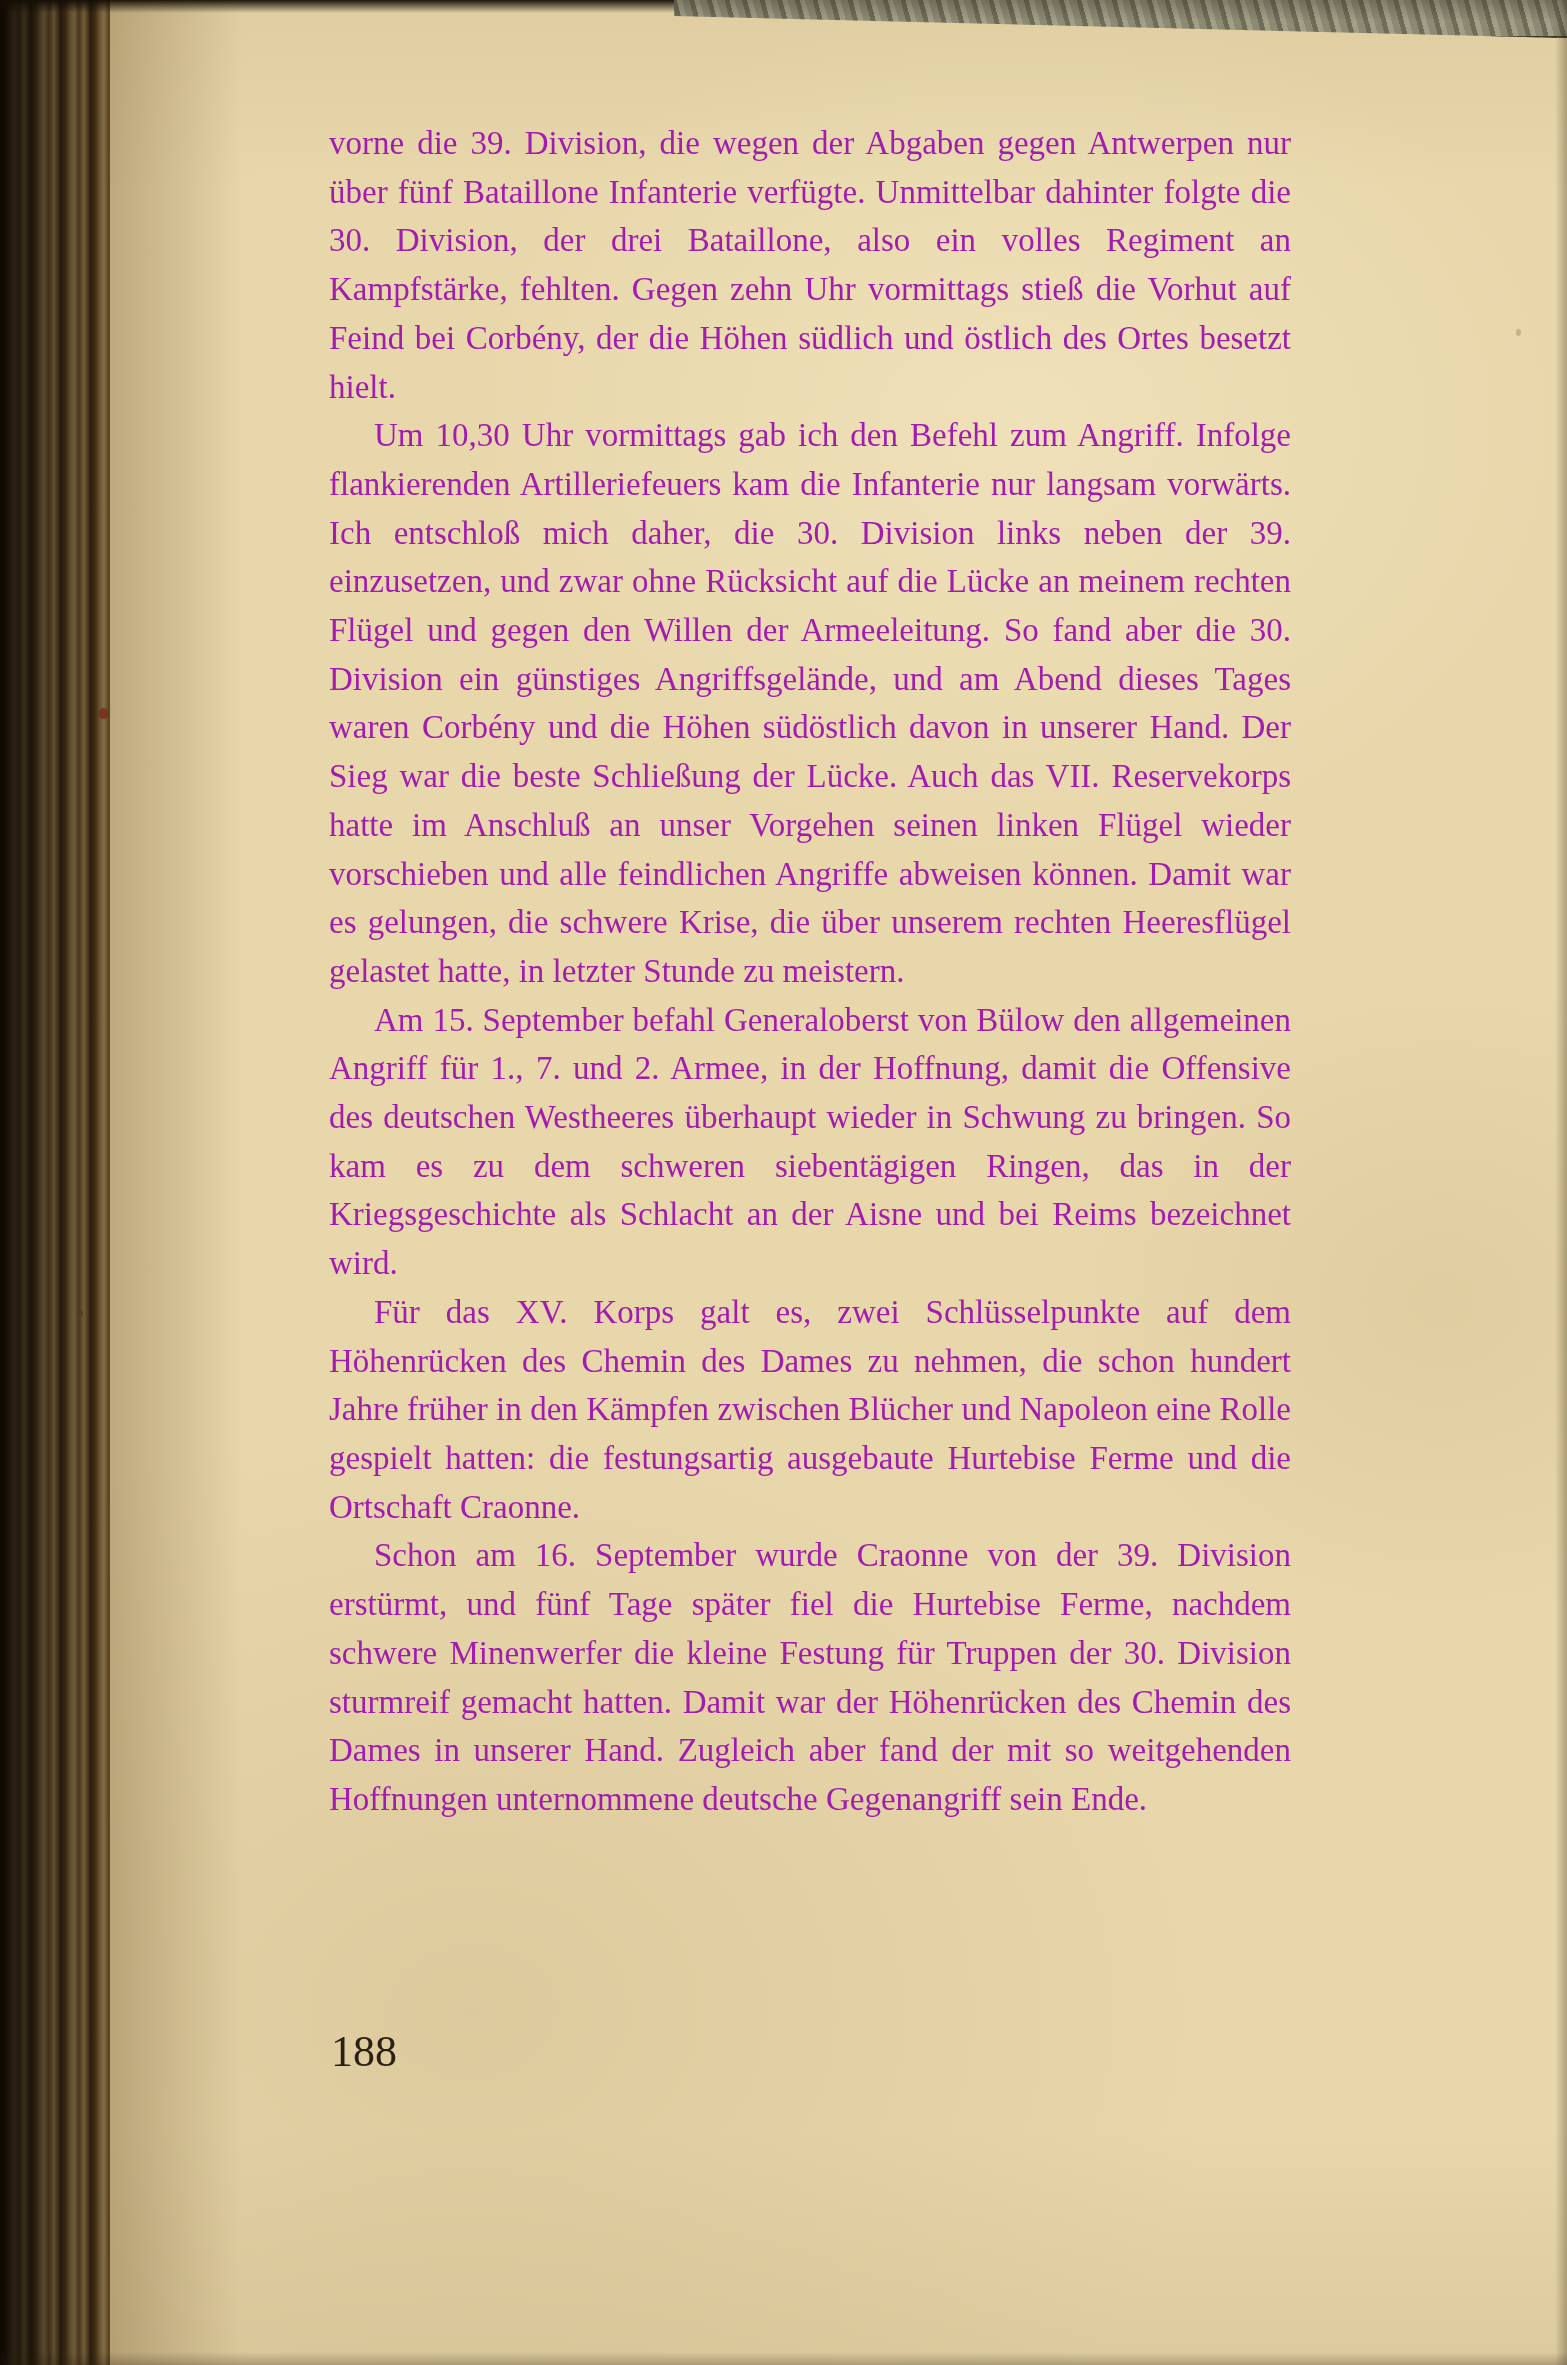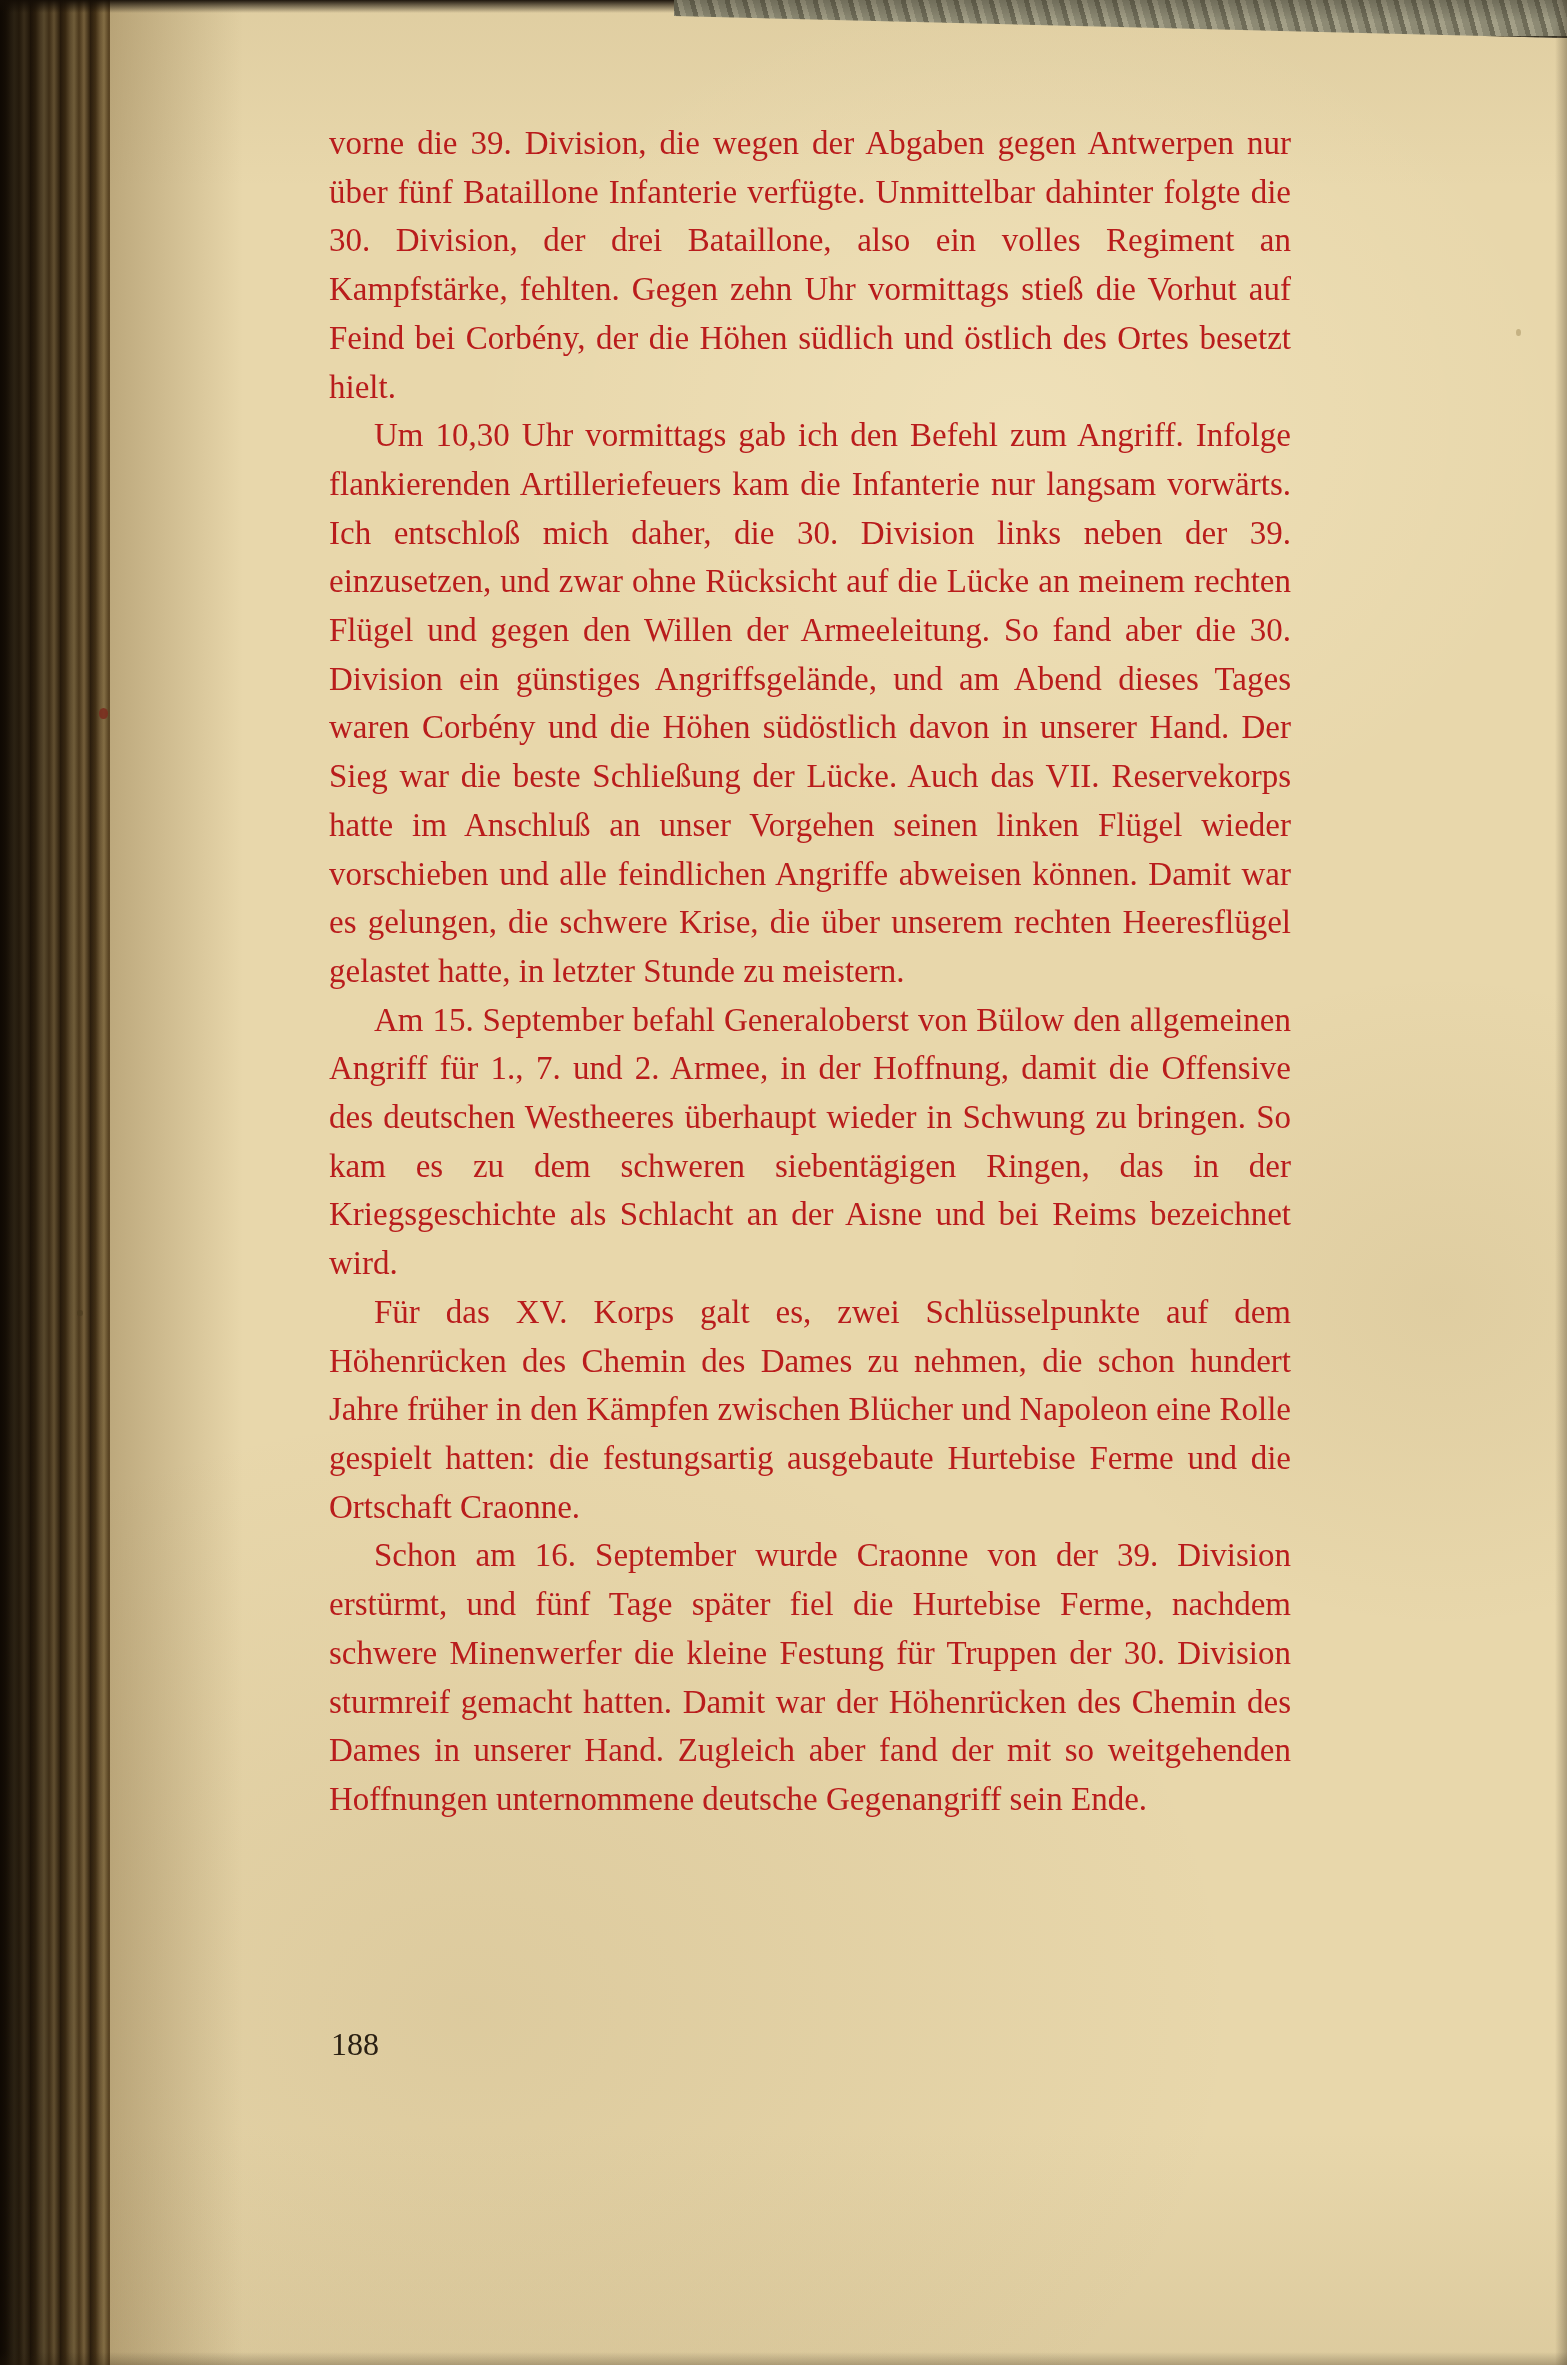--- a/index.html
+++ b/index.html
@@ -81,39 +81,39 @@
     background: linear-gradient(0deg, rgba(40,28,12,0.28), rgba(40,28,12,0));
     pointer-events: none;
   }
 
   
   .text-block {
     position: absolute;
     left: 329px;
     top: 119px;
     width: 962px;
-    color: #b91c1c;
+    color: #a21caf;
     font-size: 33px;
     line-height: 1.476;
     text-align: justify;
   }
   .text-block p {
     margin: 0;
     text-indent: 45px;
   }
   .text-block p.cont {
     text-indent: 0;
   }
 
   .page-number {
     position: absolute;
     left: 331px;
     top: 2026px;
     color: #2a2013;
-    font-size: 32px;
+    font-size: 44px;
   }
 
   
   .speck {
     position: absolute;
     border-radius: 50%;
     pointer-events: none;
   }
   .speck-1 { left: 99px; top: 708px; width: 8.6px; height: 11px; background: #7a2c1d; opacity: .85; }
   .speck-2 { left: 77px;  top: 1310px; width: 5.5px;  height: 5.5px;  background: #4a3a1e; opacity: .6; }

